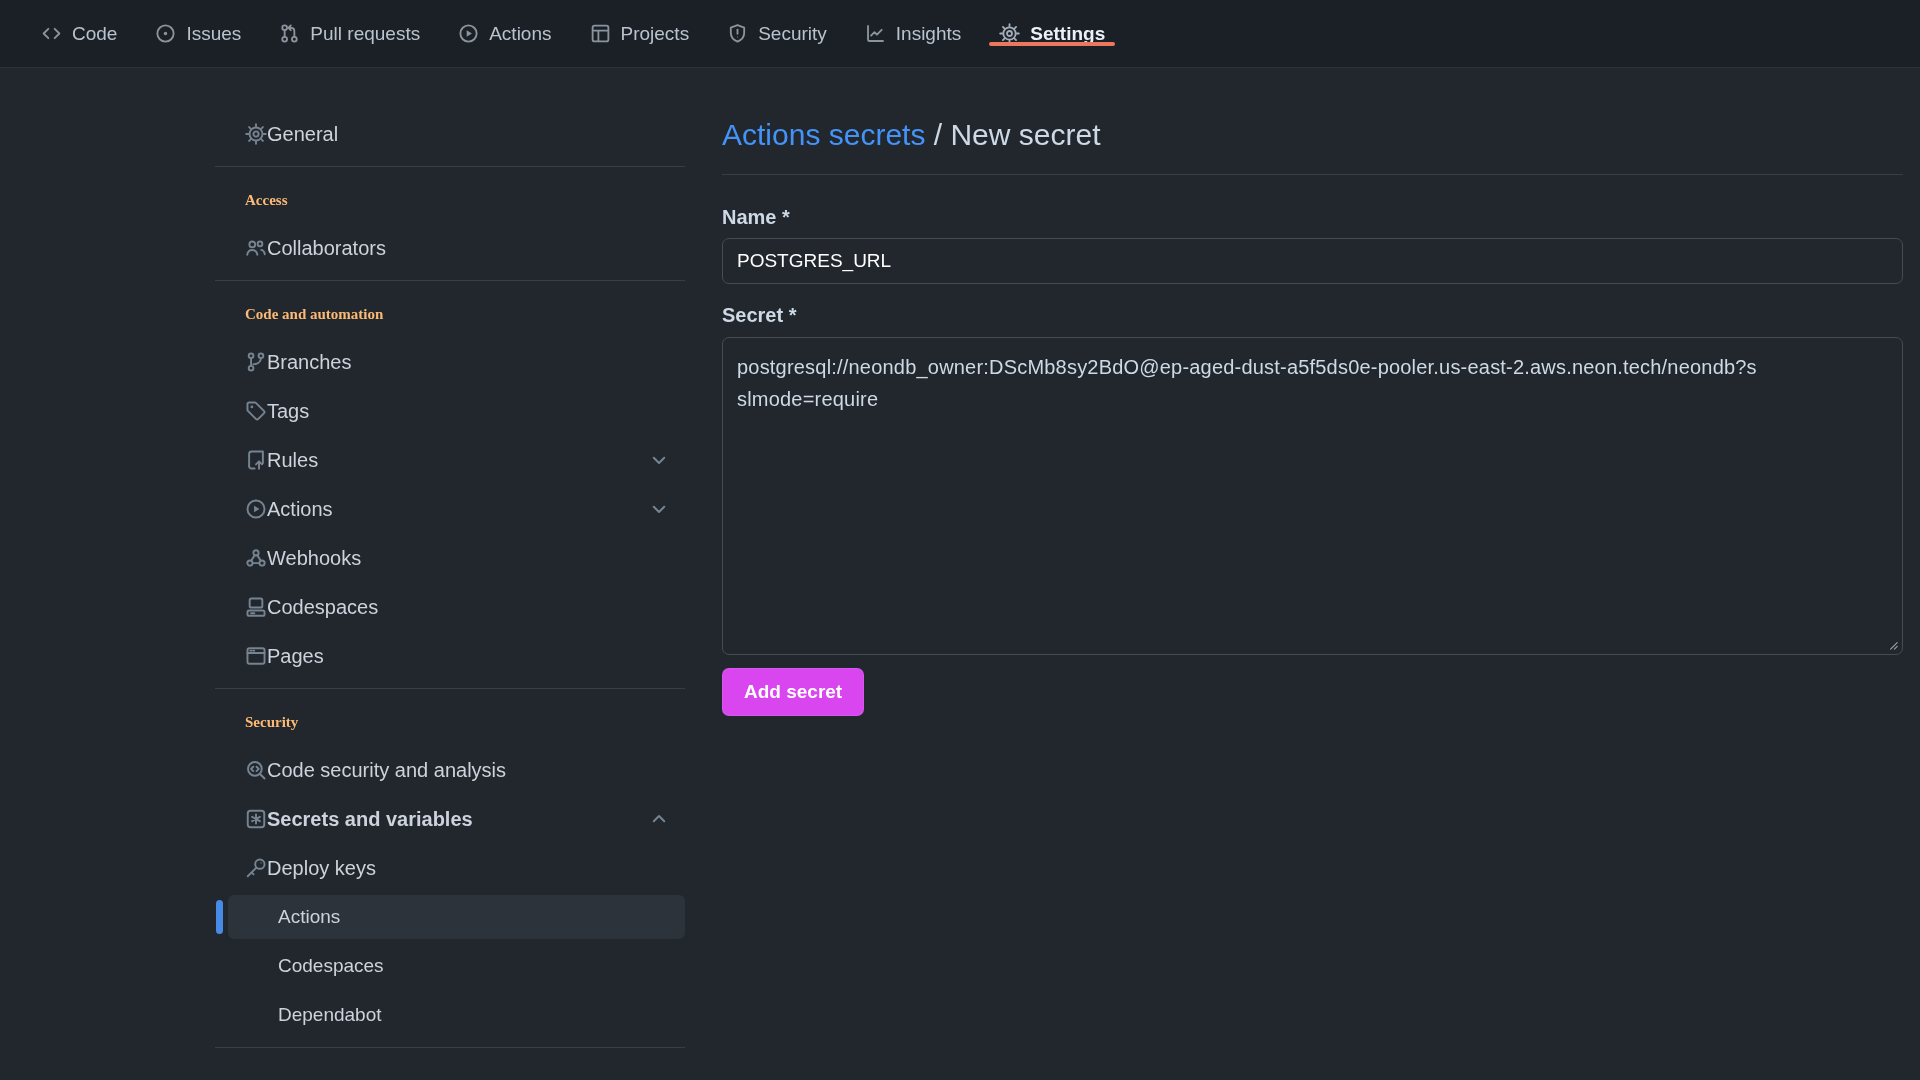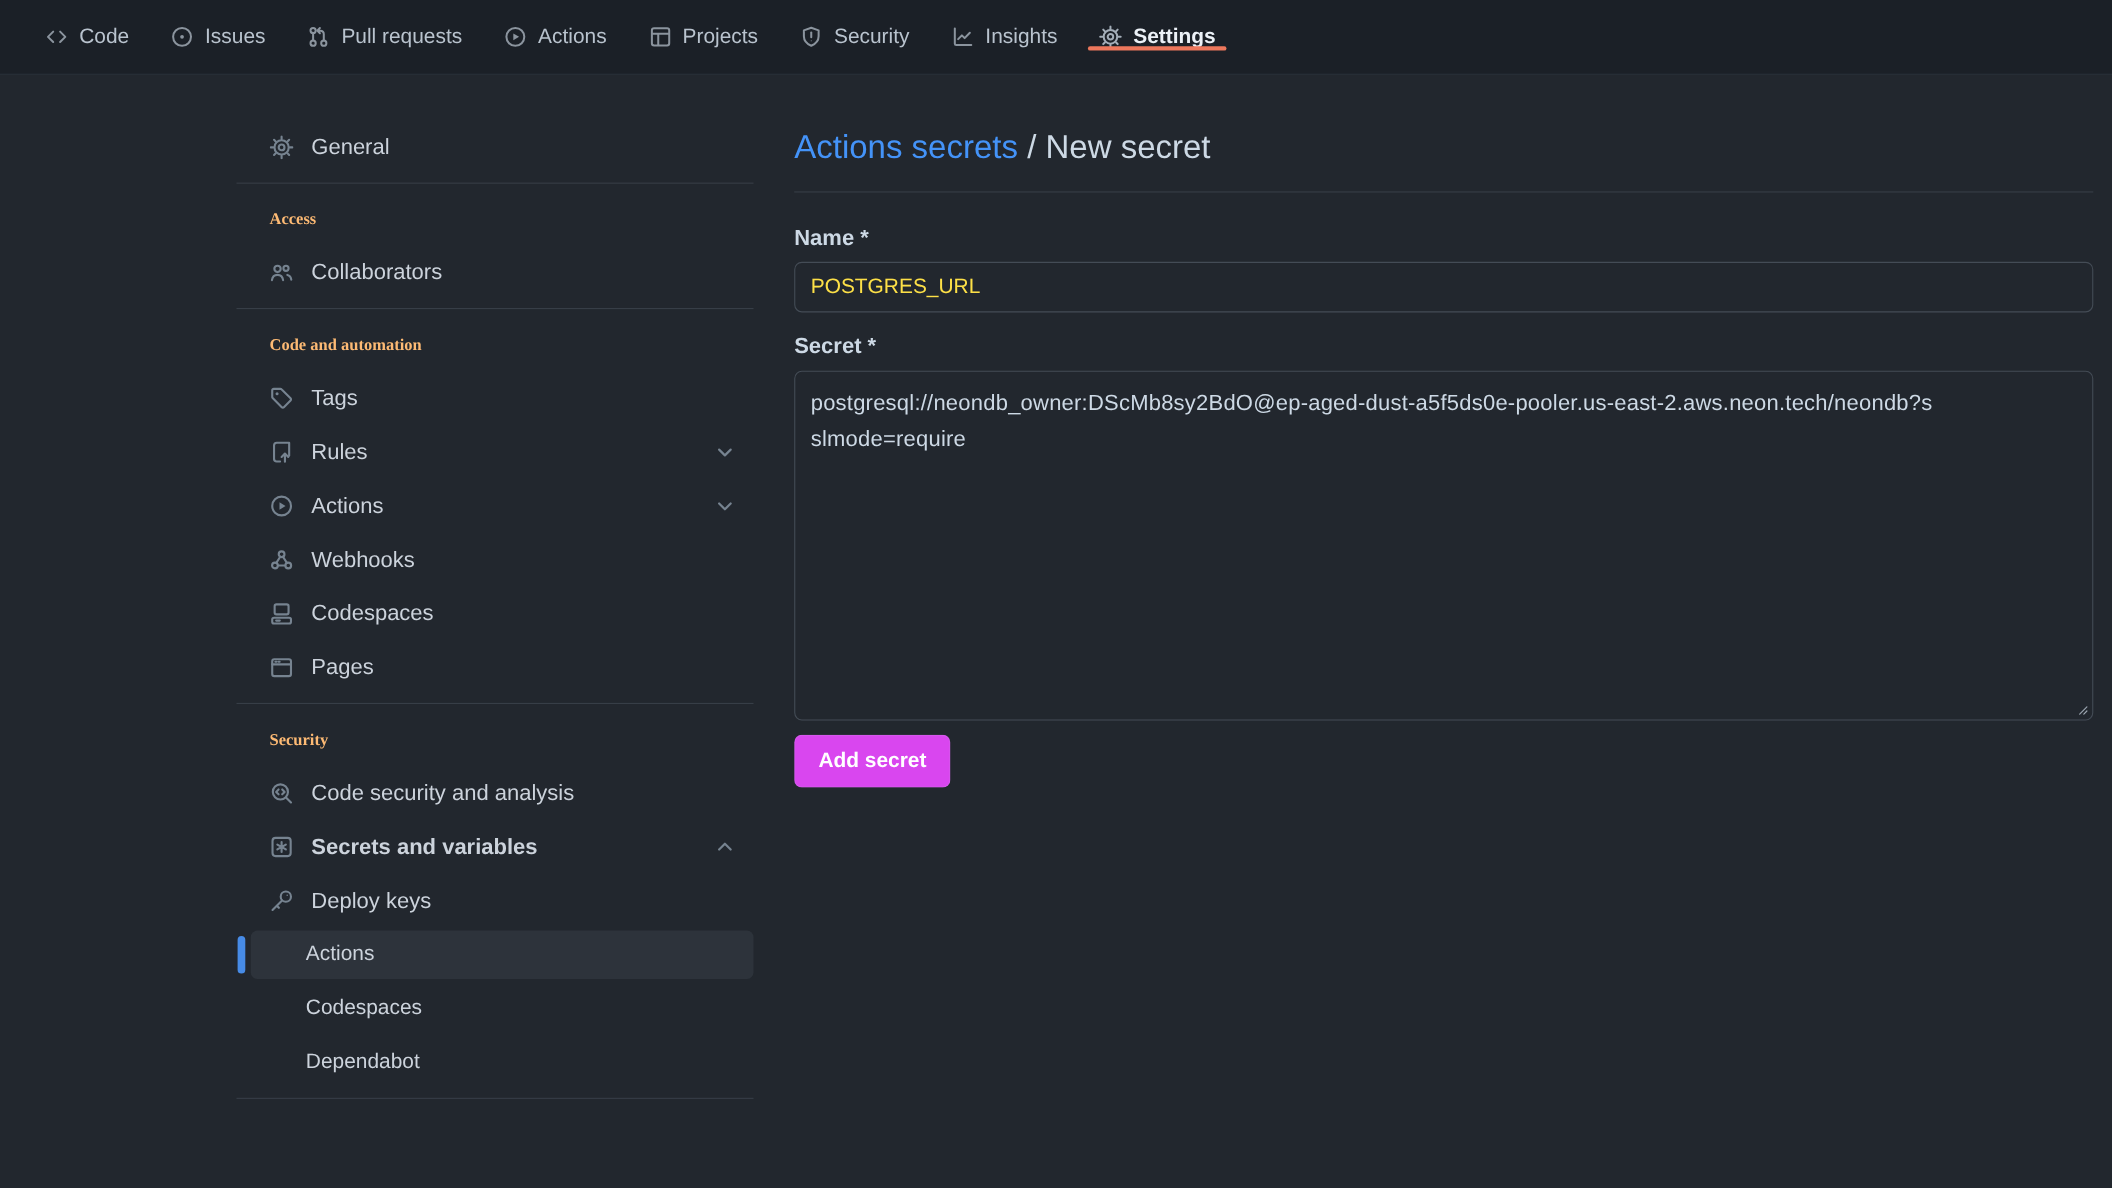--- a/index.html
+++ b/index.html
@@ -25,21 +25,21 @@
   .nav-item.active::after {
     content:""; position:absolute; left:1px; right:1px; bottom:-1px;
     height:4px; border-radius:3px; background:#ec775c;
   }
   .ic svg { width:100%; height:100%; display:block; }
   
   .body-row { display:flex; align-items:flex-start; height:1012px; }
   
   .sidenav { width:470px; margin-left:215px; flex:none; padding-top:44px; }
   .side-item {
-    height:44px; display:flex; align-items:center; gap:16px;
+    height:44px; display:flex; align-items:center; gap:0;
     padding-left:30px; margin-bottom:5px; border-radius:6px;
     font-size:20px; color:#ccd3dc; position:relative; cursor:pointer;
   }
   .side-item .ic { width:22px; height:22px; color:#768390; flex:none; }
   .side-item.bold { font-weight:700; }
   .side-item .chev {
     position:absolute; right:16px; width:20px; height:20px; color:#768390;
   }
   .side-div { border:none; border-top:1px solid #373e47; margin:10px 0 0 0; }
   .side-header {
@@ -58,21 +58,21 @@
   }
   
   .main { flex:1; padding:47px 17px 0 37px; min-width:0; }
   .page-title { font-size:30px; font-weight:400; line-height:40px; margin:0; color:#cdd9e5; }
   .page-title a { color:#4493f8; text-decoration:none; cursor:pointer; }
   .head-div { border:none; border-top:1px solid #373e47; margin:19px 0 0 0; }
   .field-label { display:block; font-size:20px; font-weight:700; color:#cdd9e5; margin:31px 0 9px 0; }
   .field-label.second { margin-top:20px; margin-bottom:10px; }
   .text-input {
     width:100%; height:46px; background:#22272e; border:1px solid #444c56;
-    border-radius:7px; padding:0 14px; font-size:19px; color:#fde047;
+    border-radius:7px; padding:0 14px; font-size:19px; color:#ffffff;
     font-family:inherit; outline:none;
   }
   .ta-wrap { position:relative; }
   .secret-ta {
     display:block; width:100%; height:318px; background:#22272e;
     border:1px solid #444c56; border-radius:7px;
     padding:13px 140px 13px 14px; font-size:20px; letter-spacing:0.2px;
     line-height:32px; color:#cdd9e5; font-family:inherit;
     resize:none; overflow:hidden; outline:none; word-break:break-all;
   }
@@ -204,20 +204,31 @@
             <path d="M11.8 9.4c1.5.3 2.4 1.5 2.6 3.1"></path>
           </svg>
       </span>
       <span>Collaborators</span>
     </div>
 
     <hr class="side-div">
 
     <div class="side-header">Code and automation</div>
 
+    <div class="side-item">
+      <span class="ic">
+        <svg viewBox="0 0 16 16" fill="none" stroke="currentColor" stroke-width="1.4" stroke-linecap="round">
+            <circle cx="4.4" cy="3.5" r="1.7"></circle>
+            <circle cx="4.4" cy="12.5" r="1.7"></circle>
+            <circle cx="11.6" cy="3.5" r="1.7"></circle>
+            <path d="M4.4 5.2v5.6M11.6 5.2c0 2.9-2.9 4.3-5.5 4.4"></path>
+          </svg>
+      </span>
+      <span>Branches</span>
+    </div>
 
     <div class="side-item">
       <span class="ic">
         <svg viewBox="0 0 16 16" fill="none" stroke="currentColor" stroke-width="1.4" stroke-linejoin="round">
             <path d="M1.8 7.2V2.8c0-.55.45-1 1-1h4.4c.27 0 .52.1.71.3l6 6c.39.39.39 1.02 0 1.41l-4.4 4.4c-.39.39-1.02.39-1.41 0l-6-6a1 1 0 0 1-.3-.71Z"></path>
             <circle cx="5" cy="5" r="1" fill="currentColor" stroke="none"></circle>
           </svg>
       </span>
       <span>Tags</span>
     </div>

